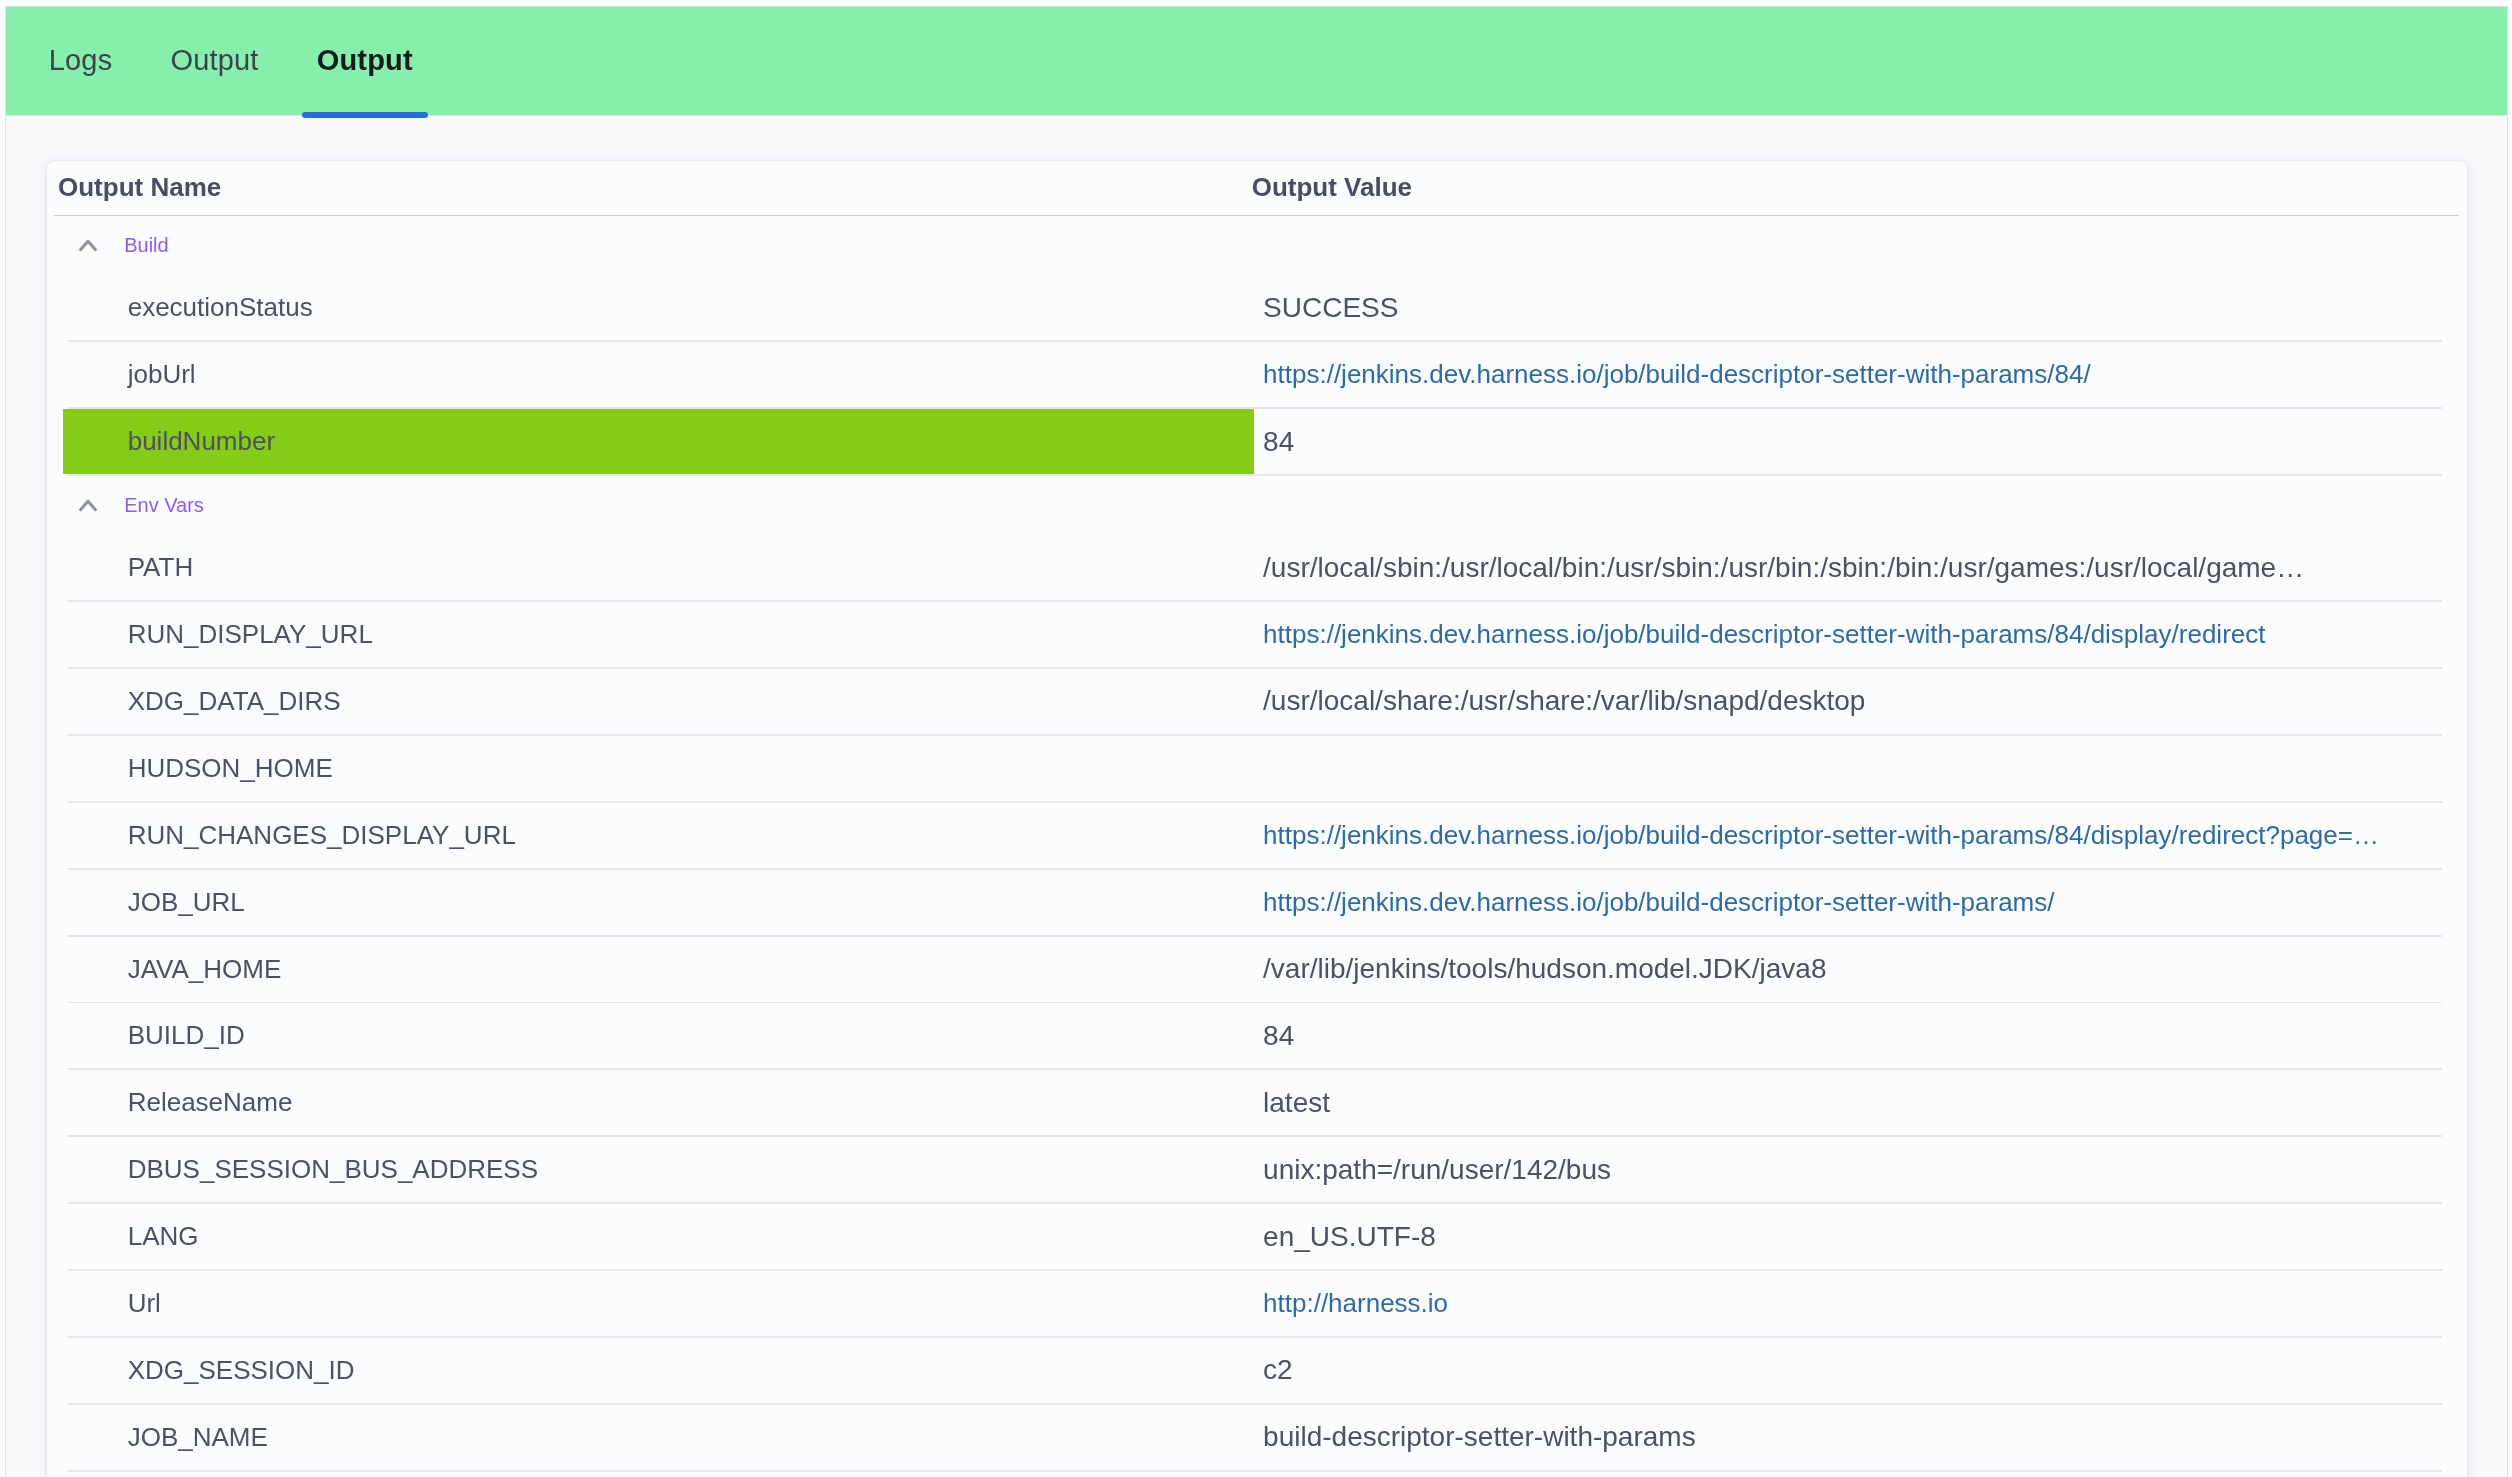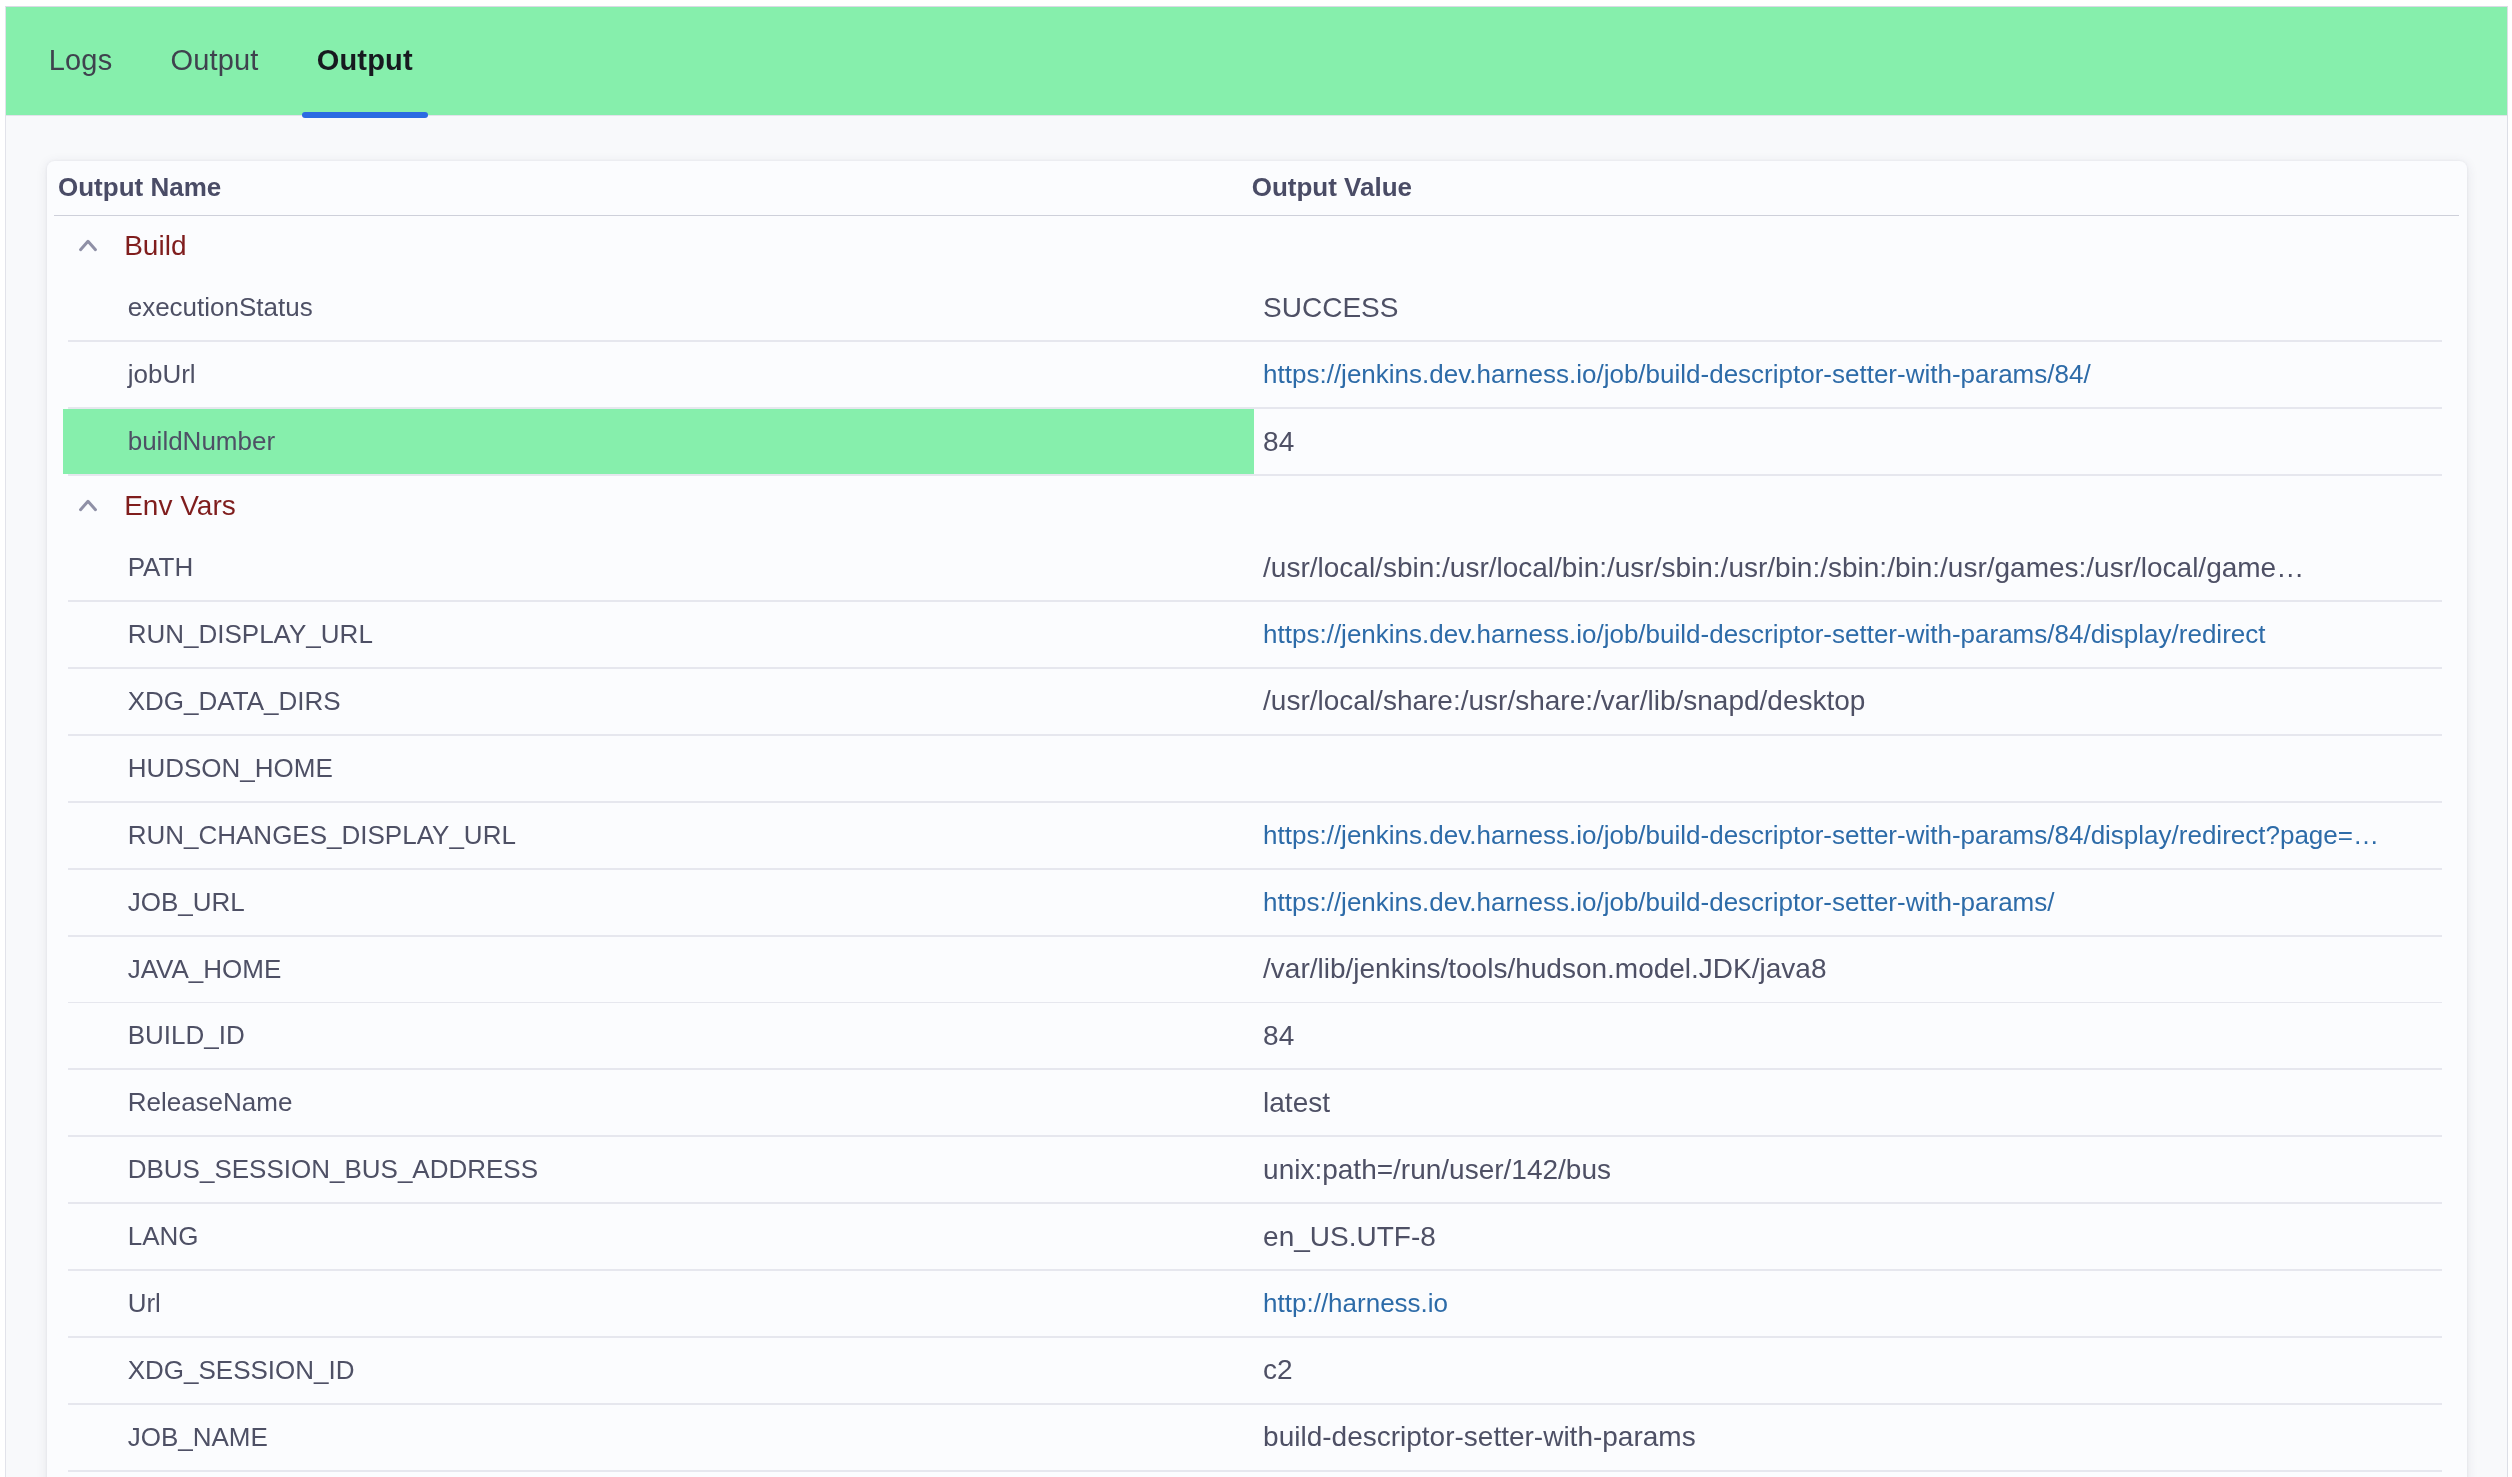--- a/index.html
+++ b/index.html
@@ -55,32 +55,32 @@
   .th{font-weight:bold;font-size:26px;color:#4a4c66;}
   .th-name{width:1205px;padding-left:11.3px;flex:0 0 auto;box-sizing:border-box;}
   .th-value{flex:1 1 auto;padding-left:0;}
   .thead-divider{height:1.9px;background:#ced0da;margin:0 7.5px;}
   
   .group-header{
     display:flex;align-items:center;height:59px;
     padding-left:27px;cursor:pointer;
   }
   .chevron{width:28px;height:28px;flex:0 0 auto;display:block;}
-  .group-label{margin-left:22.5px;font-size:28px;color:#7f1d1d;}
+  .group-label{margin-left:22.5px;font-size:20px;color:#8b5cf6;}
   .row{
     display:flex;align-items:stretch;height:65px;
   }
   .cell-name{
     width:1191px;flex:0 0 auto;box-sizing:border-box;
     margin-left:16px;
     padding-left:65px;
     display:flex;align-items:center;
     font-size:26px;color:#4e5065;
   }
-  .cell-name.highlight{background:#86efac;}
+  .cell-name.highlight{background:#84cc16;}
   .cell-value{
     flex:1 1 auto;min-width:0;
     display:flex;align-items:center;
     padding-left:9.4px;padding-right:19px;
     font-size:28px;color:#4e5065;
     white-space:nowrap;overflow:hidden;
   }
   .cell-value .link{
     font-size:26px;color:#2d6ba8;text-decoration:none;cursor:pointer;
     white-space:nowrap;overflow:hidden;text-overflow:ellipsis;

